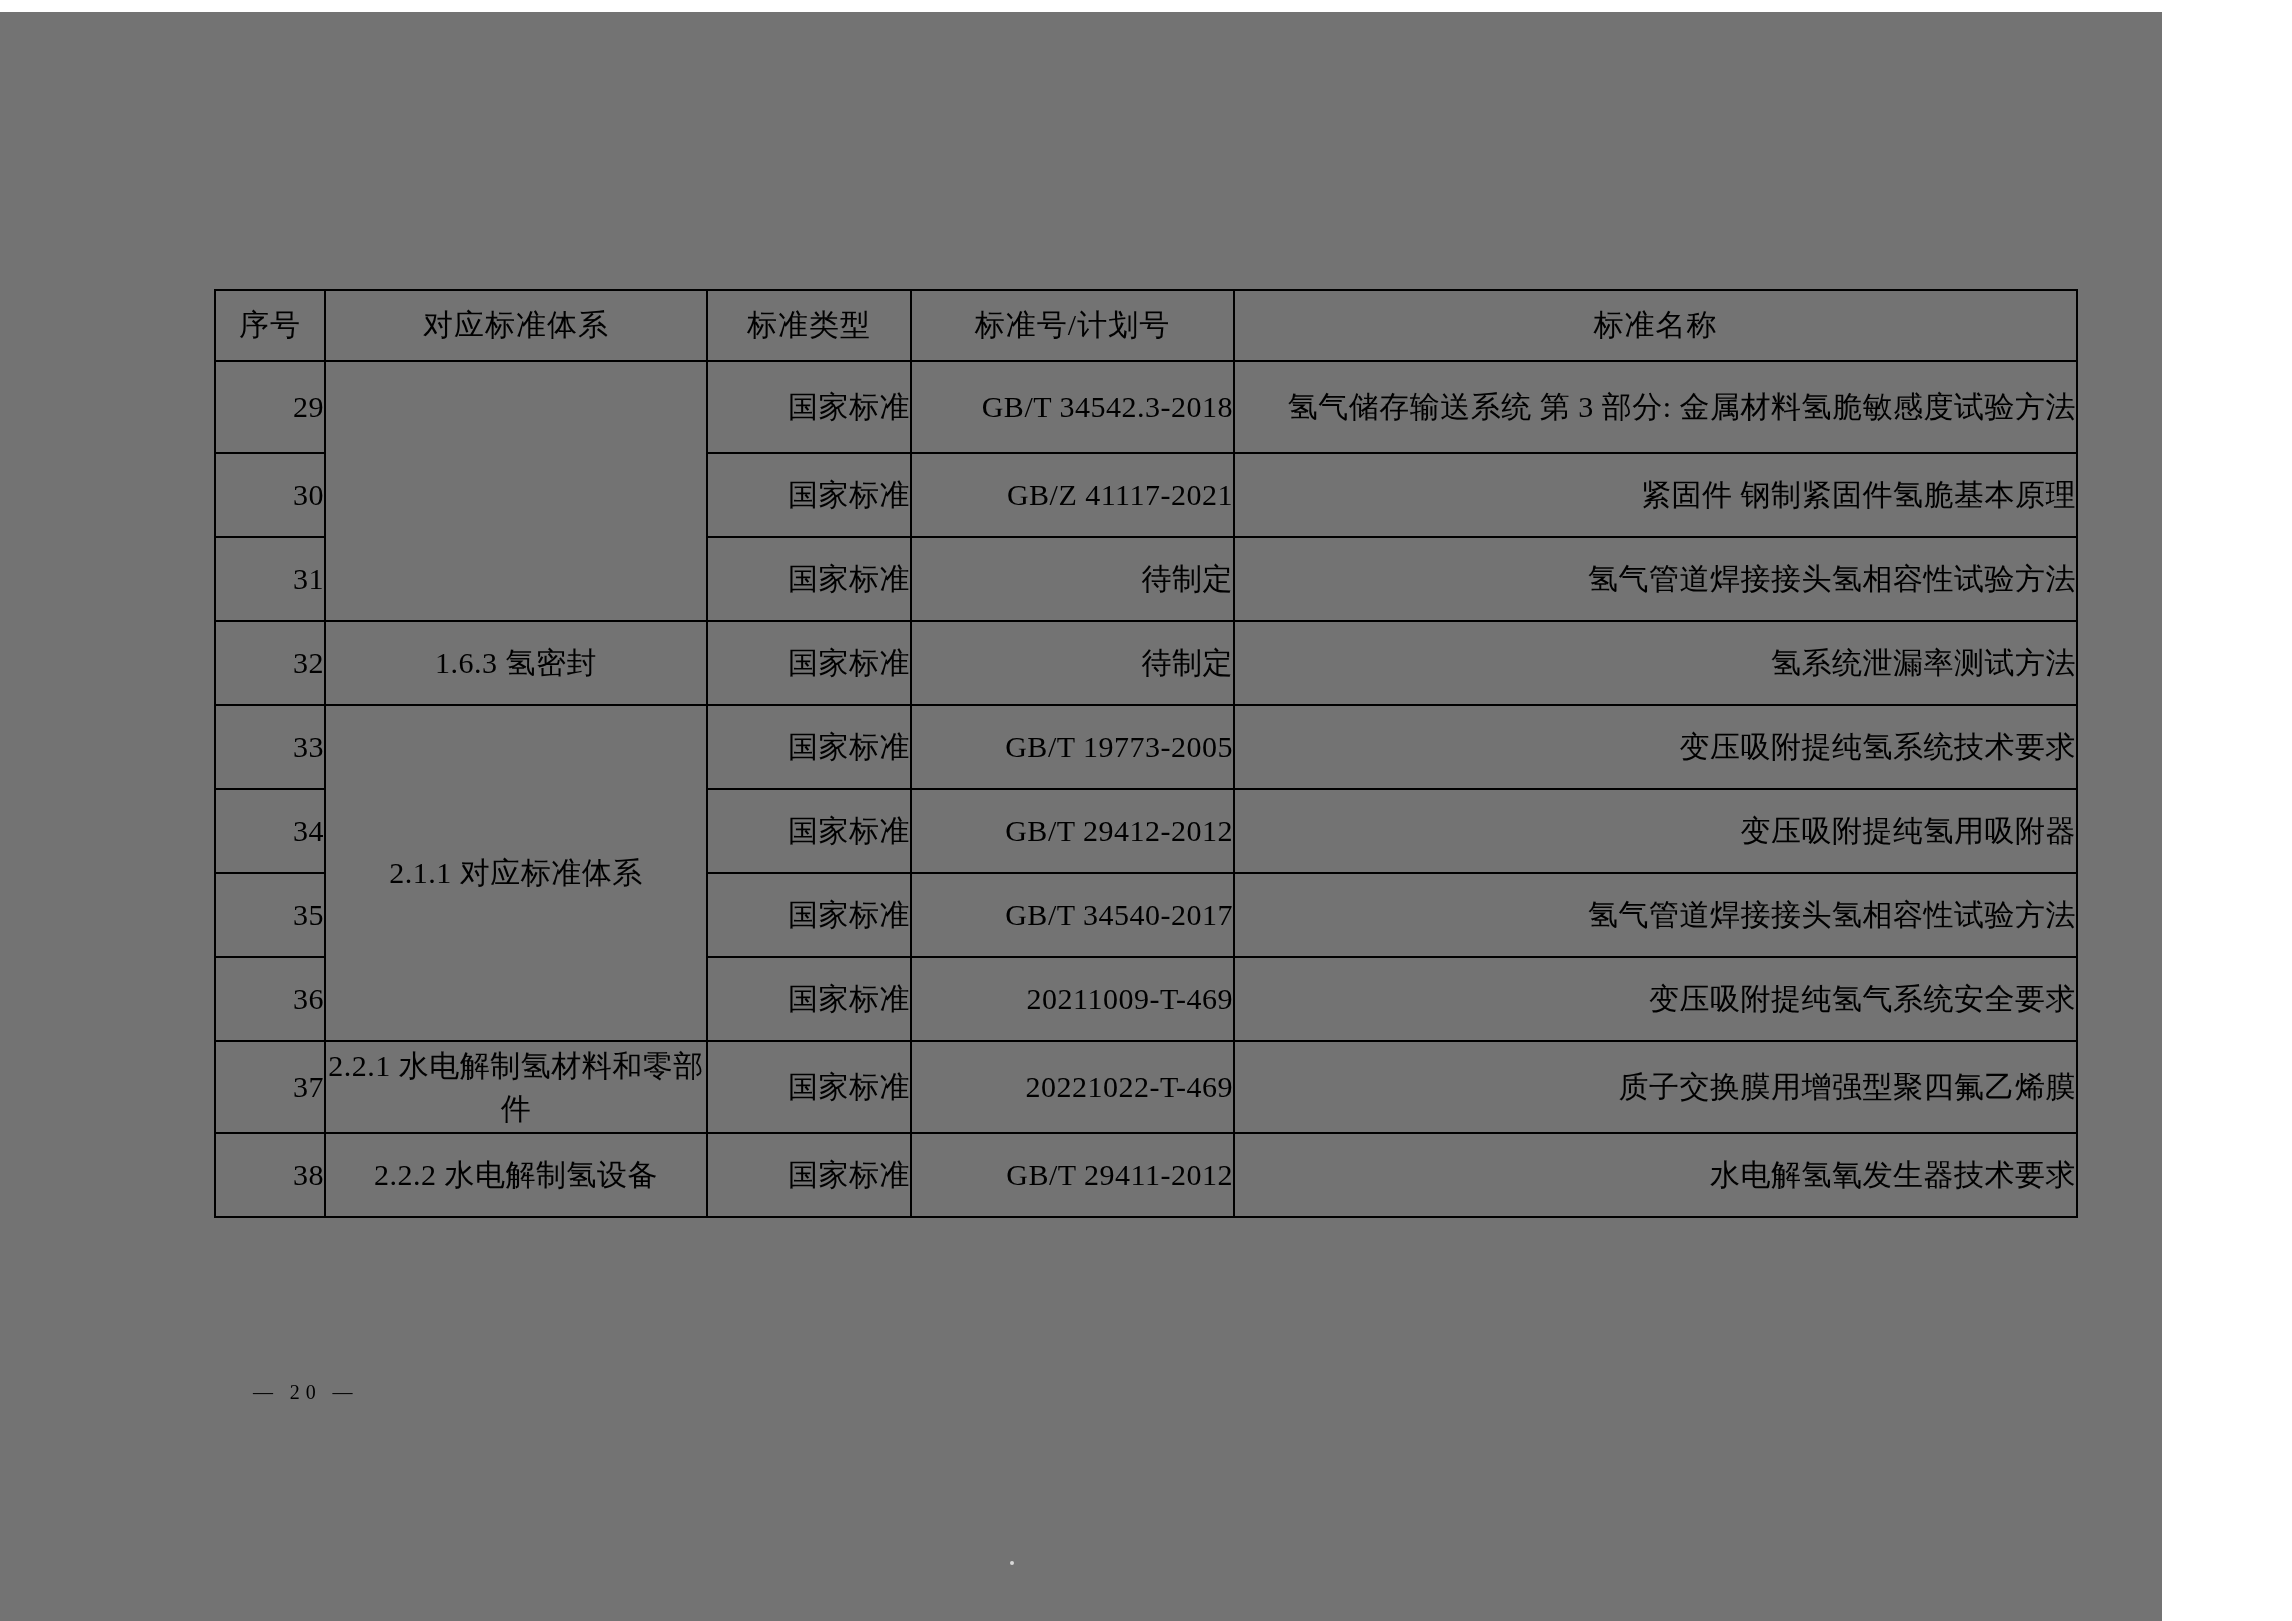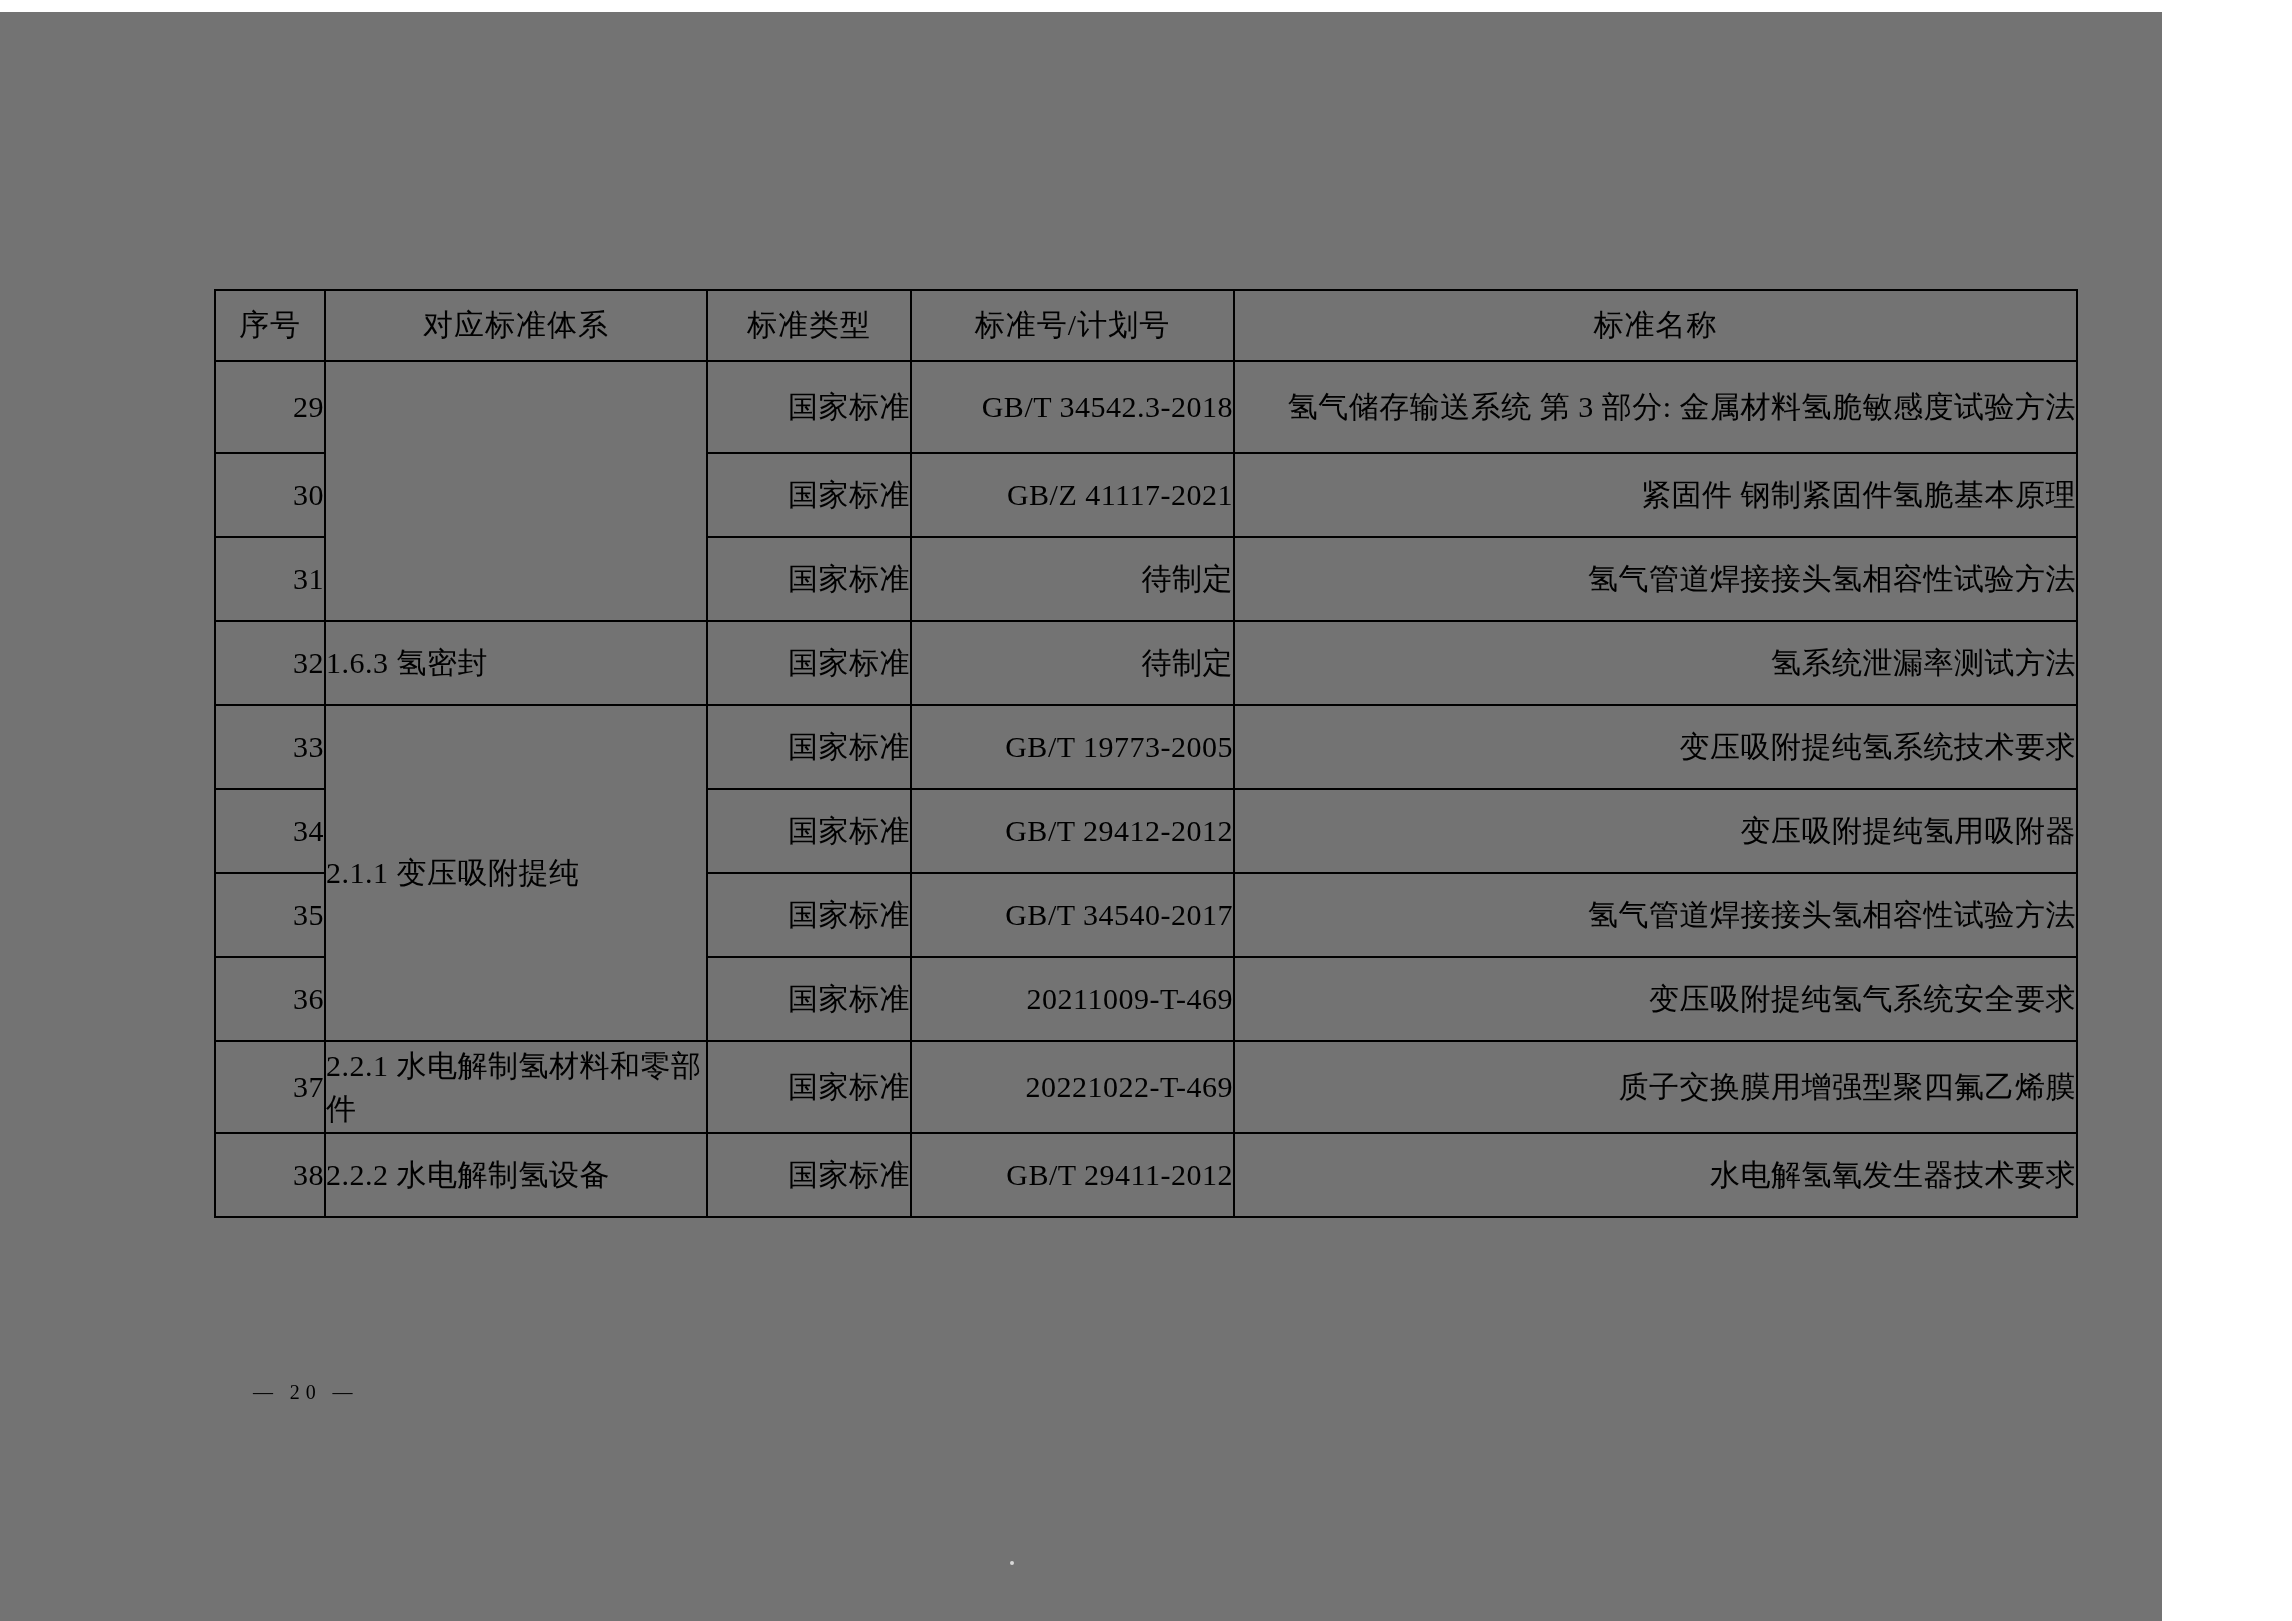--- a/index.html
+++ b/index.html
@@ -58,21 +58,21 @@
   }
   .cell-left {
     text-align: right;
     font-size: 30px;
     padding-left: 15.7px;
     padding-right: 9.8px;
     line-height: 1.45;
     letter-spacing: 0.5px;
   }
   .cell-sys {
-    text-align: left;
+    text-align: center;
     font-size: 30px;
     padding-left: 17.6px;
     padding-right: 7.8px;
     line-height: 1.45;
     letter-spacing: 0.5px;
   }
   .row-tall td { height: 82px; }
   .row-double td { height: 90px; }
 
   .page-number {
@@ -144,21 +144,21 @@
         <tr class="row-tall">
           <td class="cell-center">32</td>
           <td class="cell-sys">1.6.3 氢密封</td>
           <td class="cell-center">国家标准</td>
           <td class="cell-left">待制定</td>
           <td class="cell-left">氢系统泄漏率测试方法</td>
         </tr>
 
         <tr class="row-tall">
           <td class="cell-center">33</td>
-          <td class="cell-sys" rowspan="4">2.1.1 变压吸附提纯</td>
+          <td class="cell-sys" rowspan="4">2.1.1 对应标准体系</td>
           <td class="cell-center">国家标准</td>
           <td class="cell-left">GB/T 19773-2005</td>
           <td class="cell-left">变压吸附提纯氢系统技术要求</td>
         </tr>
 
         <tr class="row-tall">
           <td class="cell-center">34</td>
           <td class="cell-center">国家标准</td>
           <td class="cell-left">GB/T 29412-2012</td>
           <td class="cell-left">变压吸附提纯氢用吸附器</td>

